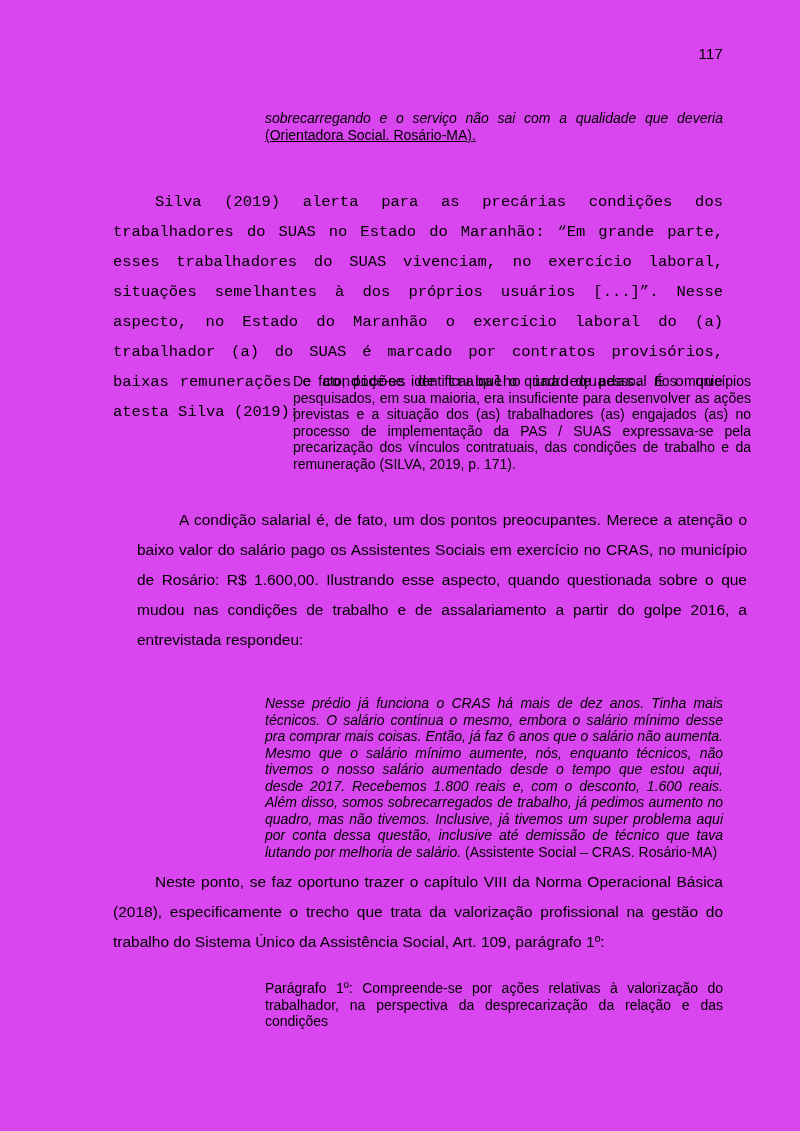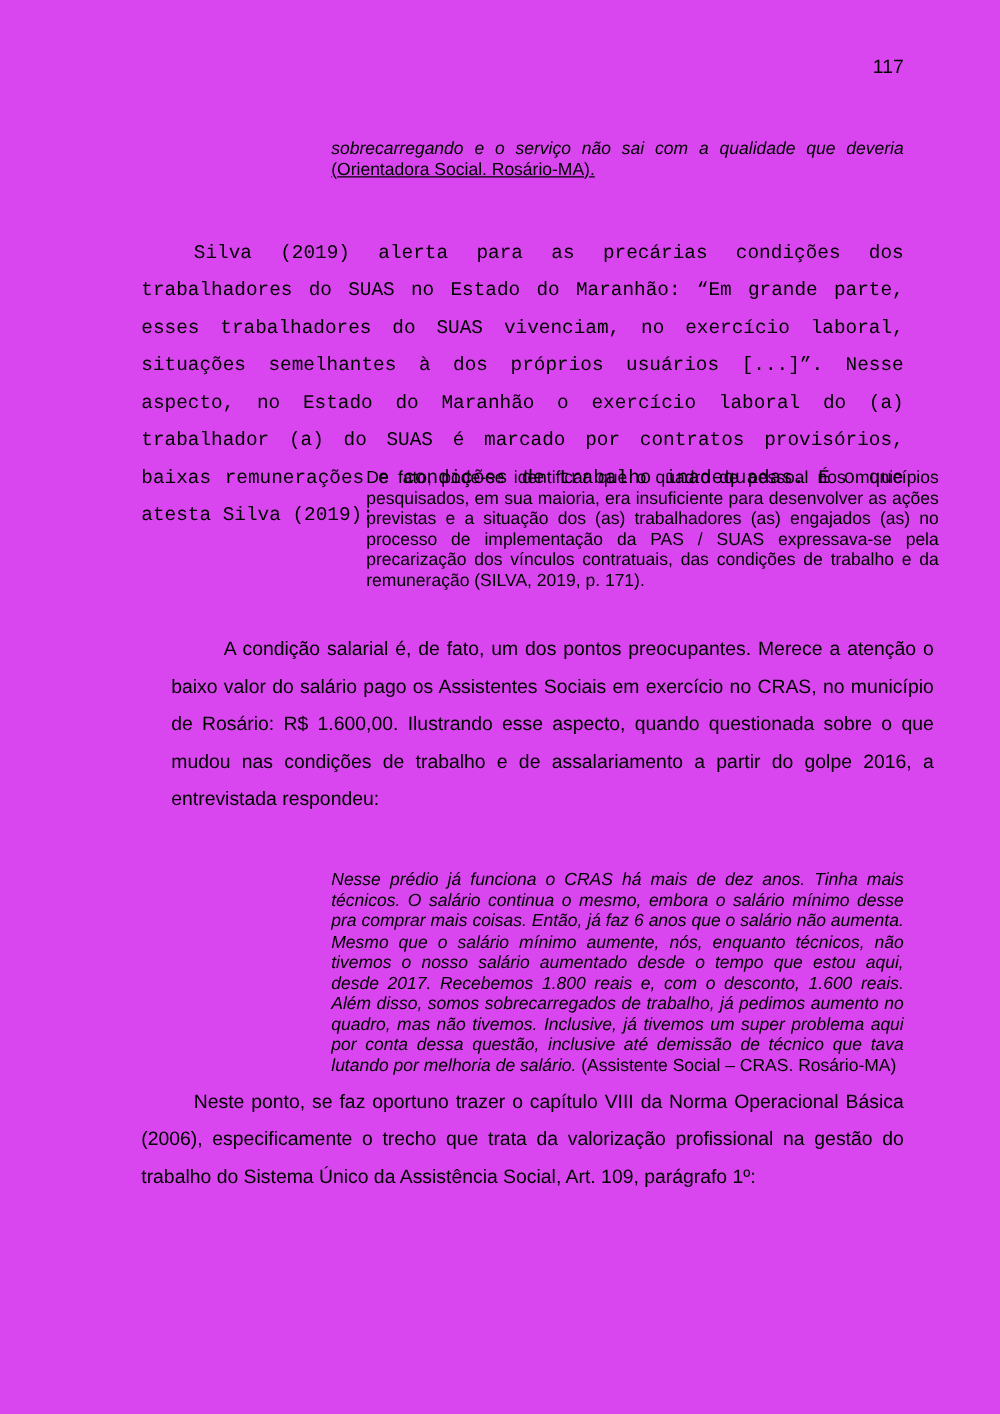--- a/index.html
+++ b/index.html
@@ -74,16 +74,17 @@
   </div>
 
   <p class="body-par par-1">Silva (2019) alerta para as precárias condições dos trabalhadores do SUAS no Estado do Maranhão: “Em grande parte, esses trabalhadores do SUAS vivenciam, no exercício laboral, situações semelhantes à dos próprios usuários [...]”. Nesse aspecto, no Estado do Maranhão o exercício laboral do (a) trabalhador (a) do SUAS é marcado por contratos provisórios, baixas remunerações e condições de trabalho inadequadas. É o que atesta Silva (2019):</p>
 
   <p class="blockquote bq-2">De fato, pode-se identificar que o quadro de pessoal nos municípios pesquisados, em sua maioria, era insuficiente para desenvolver as ações previstas e a situação dos (as) trabalhadores (as) engajados (as) no processo de implementação da PAS / SUAS expressava-se pela precarização dos vínculos contratuais, das condições de trabalho e da remuneração (SILVA, 2019, p. 171).</p>
 
   <p class="body-par par-2">A condição salarial é, de fato, um dos pontos preocupantes. Merece a atenção o baixo valor do salário pago os Assistentes Sociais em exercício no CRAS, no município de Rosário: R$ 1.600,00. Ilustrando esse aspecto, quando questionada sobre o que mudou nas condições de trabalho e de assalariamento a partir do golpe 2016, a entrevistada respondeu:</p>
 
   <p class="blockquote bq-3"><span class="q-italic">Nesse prédio já funciona o CRAS há mais de dez anos. Tinha mais técnicos. O salário continua o mesmo, embora o salário mínimo desse pra comprar mais coisas. Então, já faz 6 anos que o salário não aumenta. Mesmo que o salário mínimo aumente, nós, enquanto técnicos, não tivemos o nosso salário aumentado desde o tempo que estou aqui, desde 2017. Recebemos 1.800 reais e, com o desconto, 1.600 reais. Além disso, somos sobrecarregados de trabalho, já pedimos aumento no quadro, mas não tivemos. Inclusive, já tivemos um super problema aqui por conta dessa questão, inclusive até demissão de técnico que tava lutando por melhoria de salário.</span><span> (Assistente Social – CRAS. Rosário-MA)</span></p>
 
-  <p class="body-par par-3">Neste ponto, se faz oportuno trazer o capítulo VIII da Norma Operacional Básica (2006), especificamente o trecho que trata da valorização profissional na gestão do trabalho do Sistema Único da Assistência Social, Art. 109, parágrafo 1º:</p>
+  <p class="body-par par-3">Neste ponto, se faz oportuno trazer o capítulo VIII da Norma Operacional Básica (2018), especificamente o trecho que trata da valorização profissional na gestão do trabalho do Sistema Único da Assistência Social, Art. 109, parágrafo 1º:</p>
 
+  <p class="blockquote bq-4">Parágrafo 1º: Compreende-se por ações relativas à valorização do trabalhador, na perspectiva da desprecarização da relação e das condições</p>
 
 </div>
 
 </body></html>

